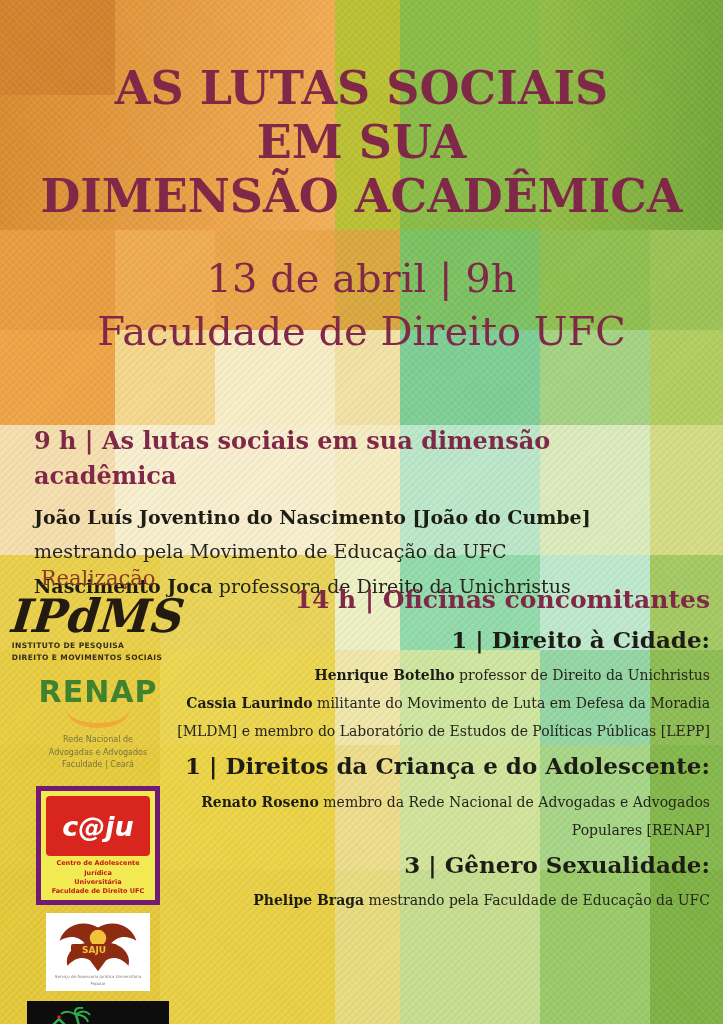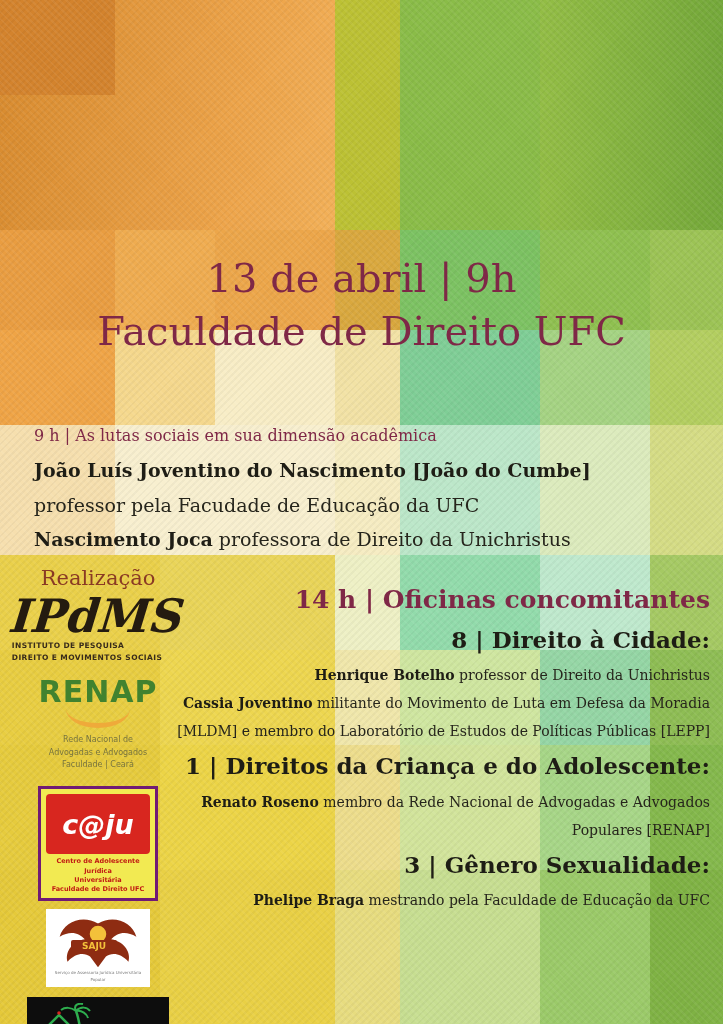--- a/index.html
+++ b/index.html
@@ -10,21 +10,21 @@
     background:
       repeating-linear-gradient(45deg, rgba(255,255,255,.05) 0 2px, rgba(0,0,0,0) 2px 5px),
       repeating-linear-gradient(-45deg, rgba(0,0,0,.035) 0 2px, rgba(0,0,0,0) 2px 5px);}
   
   .title{position:absolute;left:0;top:62px;width:723px;text-align:center;
          color:#7f2847;font-weight:bold;font-size:46px;line-height:1.17;letter-spacing:0;}
   .subtitle{position:absolute;left:0;top:252px;width:723px;text-align:center;
             color:#7f2847;font-size:40px;line-height:1.32;font-weight:normal;}
   
   .morning{position:absolute;left:34px;top:424px;width:648px;text-align:left;}
-  .morning-h{color:#7f2847;font-weight:normal;font-size:16px;line-height:1.45;margin:0 0 6px 0;}
+  .morning-h{color:#7f2847;font-weight:bold;font-size:24px;line-height:1.45;margin:0 0 6px 0;}
   .morning p{margin:0;font-size:19px;line-height:1.82;color:#26251c;}
   .bname{font-weight:bold;color:#1e1d15;}
   
   .afternoon{position:absolute;left:140px;right:13px;top:583px;text-align:right;}
   .afternoon-h{color:#7f2847;font-weight:bold;font-size:25px;line-height:1.35;margin:0 0 6px 0;}
   .wtitle{color:#1e1d15;font-weight:bold;font-size:23px;line-height:1.5;margin:4px 0 4px 0;}
   .afternoon p.spk{margin:0;font-size:14px;line-height:2.0;color:#26251c;}
   
   .orgcol{position:absolute;left:20px;top:566px;width:156px;display:flex;
           flex-direction:column;align-items:center;}
@@ -32,21 +32,21 @@
   .ipdms-script{font-style:italic;font-weight:bold;font-size:46px;line-height:1.05;
                 color:#241b10;transform:skewX(-6deg);}
   .ipdms-cap{font-family:"DejaVu Sans",sans-serif;font-weight:bold;font-size:7.5px;
              letter-spacing:.4px;color:#382b1a;text-align:left;line-height:1.5;}
   .renap{margin-top:14px;text-align:center;}
   .renap-word{font-family:"DejaVu Sans",sans-serif;font-weight:bold;font-size:30px;
               color:#41822f;letter-spacing:1px;line-height:1;}
   .renap-arc{width:64px;height:14px;margin:2px auto 6px auto;
              border-bottom:5px solid #efaa3a;border-radius:0 0 50% 50% / 0 0 100% 100%;}
   .renap-cap{font-family:"DejaVu Sans",sans-serif;font-size:8px;color:#77743f;line-height:1.6;}
-  .caju{margin-top:14px;width:104px;background:#f2ea52;border:3px solid #701a75;
+  .caju{margin-top:14px;width:104px;background:#f2ea52;border:5px solid #701a75;
         padding:5px 5px 3px 5px;text-align:center;}
   .caju-red{background:#d8261f;border-radius:4px;height:60px;display:flex;
             align-items:center;justify-content:center;
             font-family:"DejaVu Sans",sans-serif;font-weight:bold;font-style:italic;
             font-size:27px;color:#ffffff;}
   .caju-cap{font-family:"DejaVu Sans",sans-serif;font-weight:bold;font-size:6.5px;
             color:#c11b14;line-height:1.45;margin-top:3px;}
   .saju{margin-top:8px;width:96px;background:#ffffff;padding:5px 4px 4px 4px;text-align:center;}
   .saju-art{position:relative;width:82px;height:56px;margin:0 auto;}
   .saju-banner{position:absolute;left:14px;top:26px;width:46px;background:#8e2c12;
@@ -109,28 +109,33 @@
     <div class="p" style="left:650px;top:745px;width:73px;height:125px;background:#84b84c;"></div>
     <div class="p" style="left:0;top:870px;width:160px;height:154px;background:#e5c93a;"></div>
     <div class="p" style="left:160px;top:870px;width:175px;height:154px;background:#e9d045;"></div>
     <div class="p" style="left:335px;top:870px;width:65px;height:154px;background:#e7dc7f;"></div>
     <div class="p" style="left:400px;top:870px;width:140px;height:154px;background:#c7de91;"></div>
     <div class="p" style="left:540px;top:870px;width:110px;height:154px;background:#9bca69;"></div>
     <div class="p" style="left:650px;top:870px;width:73px;height:154px;background:#7fb244;"></div>
   </div>
   <div class="texture"></div>
 
+  <div class="title">
+    <div>AS LUTAS SOCIAIS</div>
+    <div>EM SUA</div>
+    <div>DIMENSÃO ACADÊMICA</div>
+  </div>
   <div class="subtitle">
     <div>13 de abril | 9h</div>
     <div>Faculdade de Direito UFC</div>
   </div>
 
   <div class="morning">
     <div class="morning-h">9 h | As lutas sociais em sua dimensão acadêmica</div>
-    <p><span class="bname">João Luís Joventino do Nascimento [João do Cumbe]</span><span> professor pela Facudade de Educação da UFC</span></p>
+    <p><span class="bname">João Luís Joventino do Nascimento [João do Cumbe]</span><span> mestrando pela Movimento de Educação da UFC</span></p>
     <p><span class="bname">Nascimento Joca</span><span>  professora de Direito da Unichristus</span></p>
   </div>
 
   <div class="orgcol">
     <div class="org-label">Realização</div>
     <div style="text-align:center;">
       <div class="ipdms-script">IPdMS</div>
       <div class="ipdms-cap">
         <div>INSTITUTO DE PESQUISA</div>
         <div>DIREITO E MOVIMENTOS SOCIAIS</div>
@@ -178,23 +183,23 @@
           </svg>
         </span>
         <span class="najuc-word">AJUC</span>
       </div>
 
     </div>
   </div>
 
   <div class="afternoon">
     <div class="afternoon-h">14 h | Oficinas concomitantes</div>
-    <div class="wtitle">8 | Direito à Cidade:</div>
+    <div class="wtitle">1 | Direito à Cidade:</div>
     <p class="spk"><span class="bname">Henrique Botelho</span><span> professor de Direito da Unichristus</span></p>
-    <p class="spk"><span class="bname">Cassia Joventino</span><span> militante do Movimento de Luta em Defesa da Moradia [MLDM] e membro do Laboratório de Estudos de Políticas Públicas [LEPP]</span></p>
+    <p class="spk"><span class="bname">Cassia Laurindo</span><span> militante do Movimento de Luta em Defesa da Moradia [MLDM] e membro do Laboratório de Estudos de Políticas Públicas [LEPP]</span></p>
     <div class="wtitle">1 | Direitos da Criança e do Adolescente:</div>
     <p class="spk"><span class="bname">Renato Roseno</span><span> membro da Rede Nacional de Advogadas e Advogados Populares [RENAP]</span></p>
     <div class="wtitle">3 | Gênero Sexualidade:</div>
     <p class="spk"><span class="bname">Phelipe Braga</span><span> mestrando pela Faculdade de Educação da UFC</span></p>
 
   </div>
 
 </div>
 
 </body></html>

